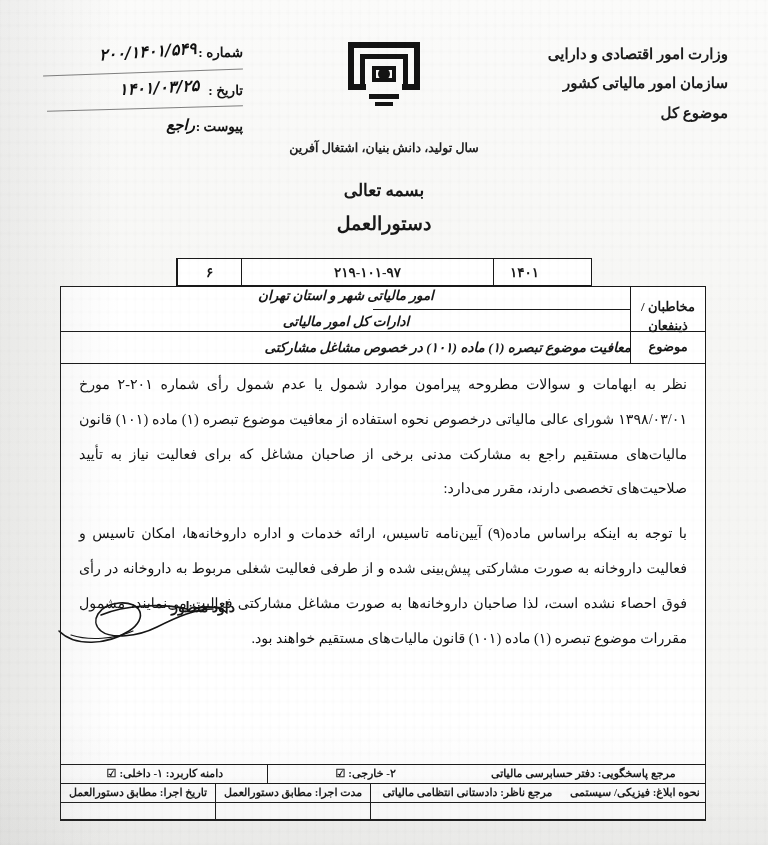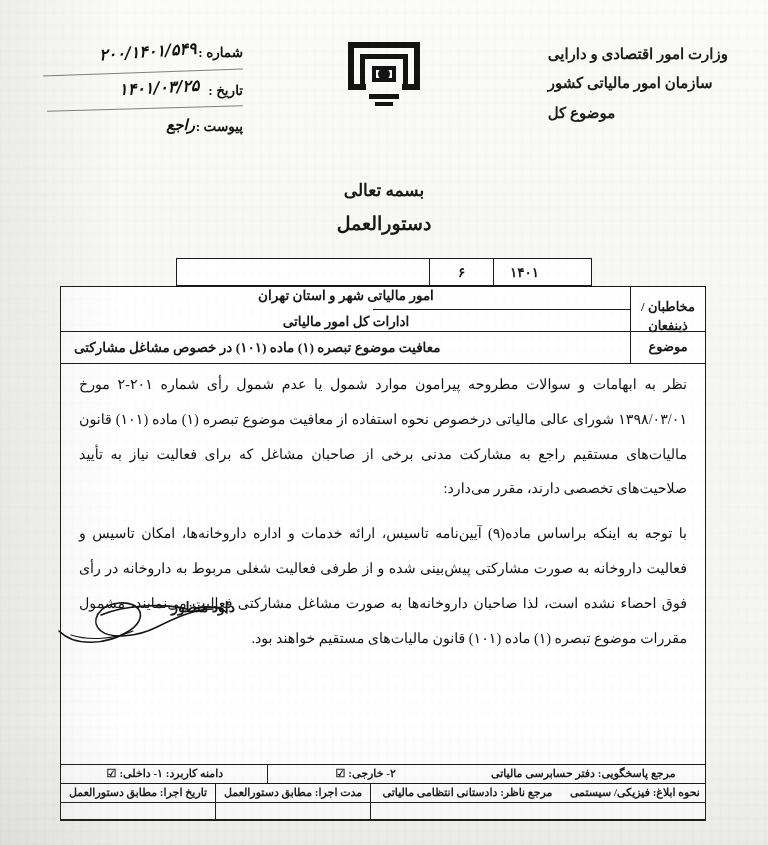--- a/index.html
+++ b/index.html
@@ -46,21 +46,21 @@
 
   
   .header {
     position: absolute;
     top: 28px; left: 0; right: 0;
     height: 150px;
   }
   .org-block {
     position: absolute;
     right: 40px; top: 12px;
-    text-align: left;
+    text-align: right;
     font-size: 15px;
     line-height: 1.95;
     font-family: "Liberation Serif", serif;
     color: #1d1d1d;
     font-weight: 600;
     letter-spacing: .2px;
   }
   .org-block div { white-space: nowrap; }
   .org-line-3 { font-size: 15px; }
 
@@ -200,21 +200,22 @@
   }
   .value-cell {
     position: absolute;
     right: 74px;
     display: flex;
     align-items: center;
     font-size: 13.5px;
     font-weight: 700;
   }
   .value-center {
-    justify-content: flex-end;
+    justify-content: flex-start;
+    font-style: italic;
   }
   .addressee-lines {
     text-align: center;
     line-height: 1.9;
     width: 100%;
   }
 
   .body-text {
     position: absolute;
     top: 80px;
@@ -314,20 +315,21 @@
           <rect x="27" y="30" width="4" height="16"></rect>
           <rect x="47" y="30" width="4" height="16"></rect>
           <rect x="27" y="42" width="24" height="4"></rect>
           <circle cx="39" cy="38" r="6"></circle>
           <rect x="24" y="58" width="30" height="5"></rect>
           <rect x="30" y="66" width="18" height="4"></rect>
         </g>
       </svg>
     </div>
 
+    <div class="slogan">سال تولید، دانش بنیان، اشتغال آفرین</div>
 
     <div class="reg-block">
       <div class="reg-row" style="right:0; top:2px;">
         <span class="reg-label">شماره :</span>
       </div>
       <div class="reg-row hand" style="right:46px; top:0px; font-size:16px; transform:rotate(-4deg);">
         <span>۲۰۰/۱۴۰۱/۵۴۹</span>
       </div>
       <div class="reg-line" style="right:0; top:30px; width:200px; transform:rotate(-2deg);"></div>
 
@@ -347,20 +349,21 @@
       </div>
     </div>
   </div>
 
   <div class="besmeh">بسمه تعالی</div>
   <div class="doc-type">دستورالعمل</div>
 
   <div class="numbar">
     <div class="cell c-end"></div>
     <div class="cell c-year">۱۴۰۱</div>
+    <div class="cell c-num">۲۱۹-۱۰۱-۹۷</div>
     <div class="cell c-page">۶</div>
   </div>
 
   <div class="frame">
 
     <div class="row-line" style="top:44px;"></div>
     <div class="row-line" style="top:76px;"></div>
 
     <div class="v-line" style="right:74px; height:76px;"></div>
 

